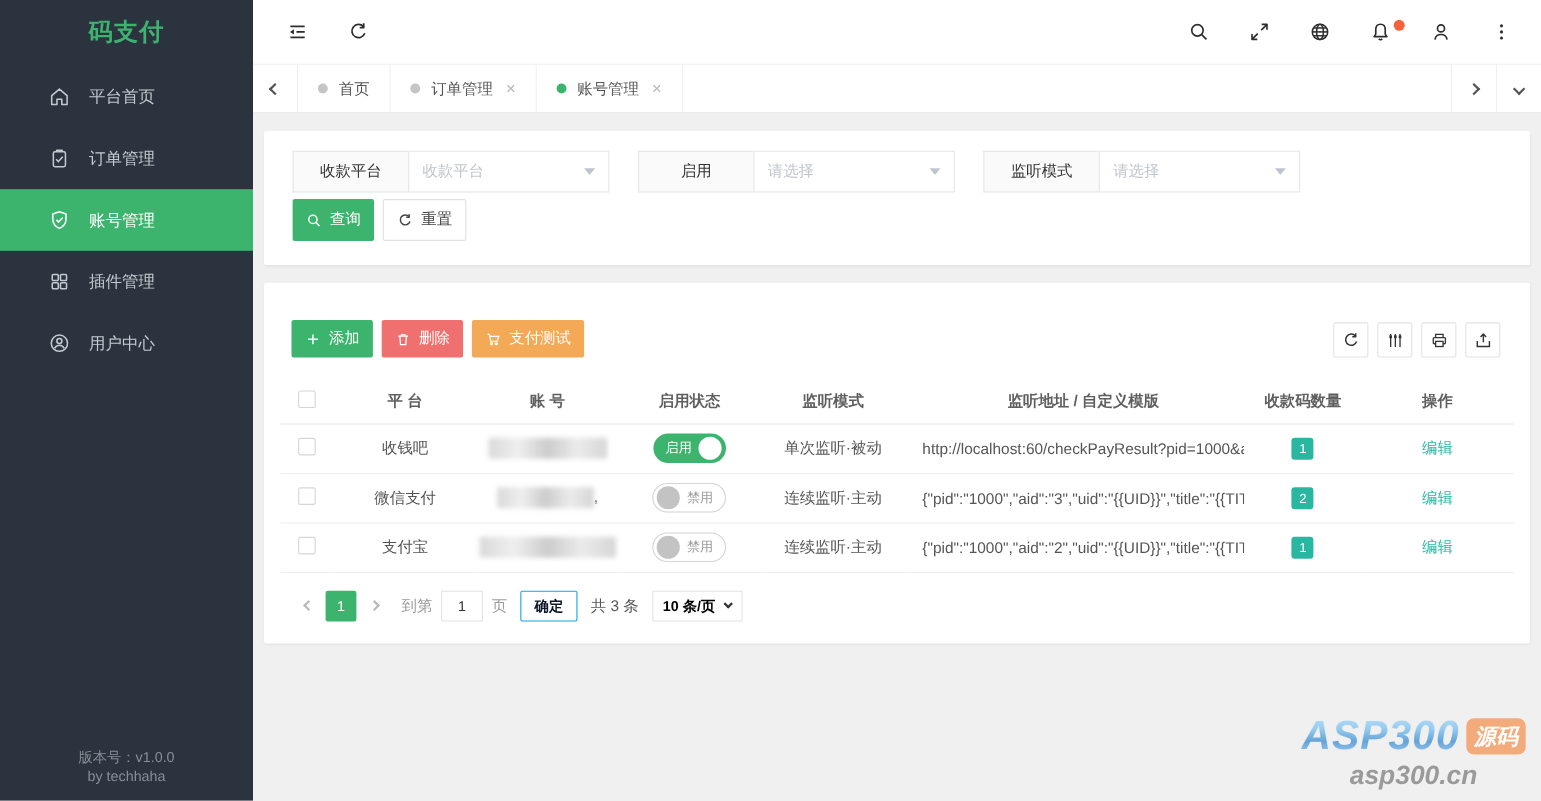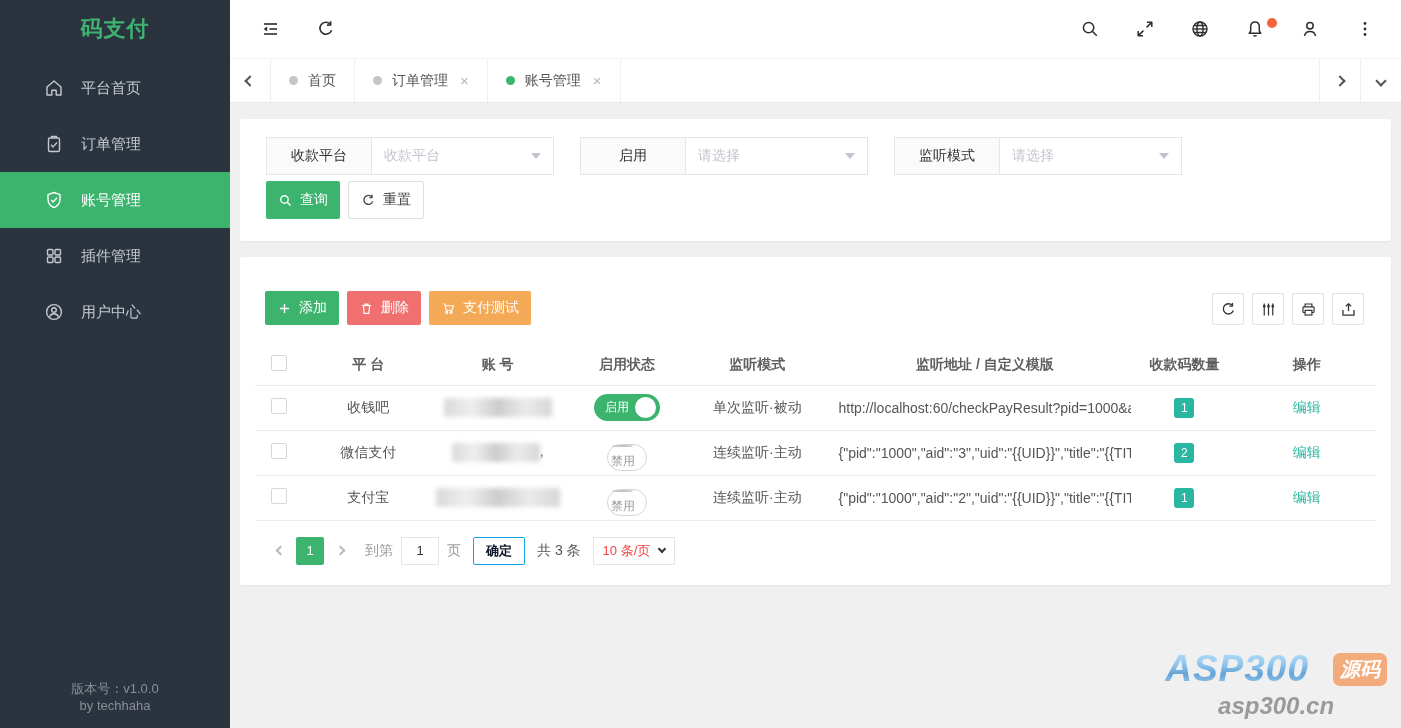--- a/index.html
+++ b/index.html
@@ -79,21 +79,21 @@
 
   table { width:100%; border-collapse:collapse; table-layout:fixed; }
   th { height:40px; font-size:14px; color:#5f5f5f; font-weight:bold; border-bottom:1px solid #e8e8e8; text-align:center; }
   td { height:45px; font-size:14px; color:#555; border-bottom:1px solid #eee; text-align:center; }
   td.addr, th.addr { text-align:left; padding-left:16px; white-space:nowrap; overflow:hidden; }
   th.addr { text-align:center; }
   .cb { width:16px; height:16px; border:1px solid #d6d6d6; border-radius:2px; background:#fff; display:inline-block; cursor:pointer; }
 
   .toggle { display:inline-flex; align-items:center; height:27px; border-radius:14px; font-size:12px; cursor:pointer; }
   .toggle.on { background:#3cb46e; color:#fff; padding:0 4px 0 11px; gap:6px; }
-  .toggle.off { background:#fff; color:#9a9a9a; border:1px solid #d4d4d4; padding:0 11px 0 3px; gap:6px;flex-direction:column; }
+  .toggle.off { background:#fff; color:#9a9a9a; border:1px solid #d4d4d4; padding:0 11px 0 3px; gap:6px; }
   .knob { width:21px; height:21px; border-radius:50%; }
   .toggle.on .knob { background:#fff; }
   .toggle.off .knob { background:#c3c3c3; }
 
   .badge { display:inline-block; min-width:20px; height:20px; line-height:20px; padding:0 4px;
            background:#2ab7a2; color:#fff; font-size:12px; border-radius:3px; }
   .edit-link { color:#2ab7a2; cursor:pointer; }
 
   .redact { display:inline-block; height:19px; border-radius:2px; vertical-align:middle;
             background:linear-gradient(90deg,#d9d9d9 0%,#efefef 25%,#cccccc 50%,#ebebeb 75%,#d6d6d6 100%);
@@ -107,26 +107,26 @@
   .pg-cur { width:28px; height:28px; background:#3cb46e; color:#fff; border-radius:2px; display:flex;
             align-items:center; justify-content:center; font-size:13px; margin:0 3px; cursor:pointer; }
   .pg-goto { color:#9b9b9b; margin:0 8px 0 12px; }
   .pg-input { width:38px; height:28px; border:1px solid #e4e4e4; text-align:center; font-size:13px; color:#333;
               font-family:inherit; outline:none; }
   .pg-page { color:#9b9b9b; margin:0 12px 0 8px; }
   .pg-confirm { height:28px; padding:0 12px; background:#fff; border:1px solid #0ea5e9; border-radius:2px;
                 font-weight:bold; font-size:13px; color:#0f172a; cursor:pointer; font-family:inherit; }
   .pg-total { margin:0 12px; color:#565656; }
   .pg-select { height:28px; border:1px solid #e4e4e4; display:flex; align-items:center; gap:9px; padding:0 9px;
-               font-size:13px; color:#ef4444; cursor:pointer; font-weight:normal; }
+               font-size:13px; color:#000000; cursor:pointer; font-weight:bold; }
   .pg-select .chev { width:6px; height:6px; border-color:#333; margin-top:-3px; }
 
   
   .watermark { position:absolute; right:14px; bottom:8px; text-align:center; font-style:italic; pointer-events:none; }
-  .wm-row { display:flex; align-items:center; gap:24px; justify-content:center; }
+  .wm-row { display:flex; align-items:center; gap:6px; justify-content:center; }
   .wm-brand { font-size:37px; font-weight:bold; letter-spacing:1px;
               background:linear-gradient(180deg,#d9f1fd 0%,#9fd3f3 35%,#5f9fd4 62%,#bfe3f8 100%);
               -webkit-background-clip:text; background-clip:text; color:transparent;
               text-shadow:0 0 1px rgba(120,180,230,.25); }
   .wm-badge { background:#f4ab7c; color:#fff; font-size:20px; font-weight:bold; border-radius:7px; padding:3px 7px; }
   .wm-domain { font-size:24px; font-weight:bold; color:#9a9a9a; margin-top:2px; }
 </style>
 </head>
 <body>
 

